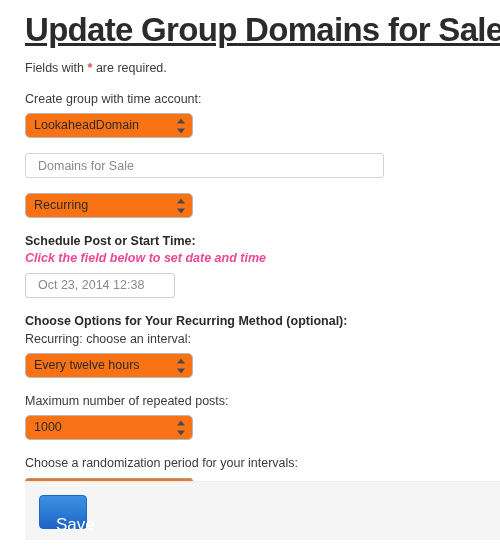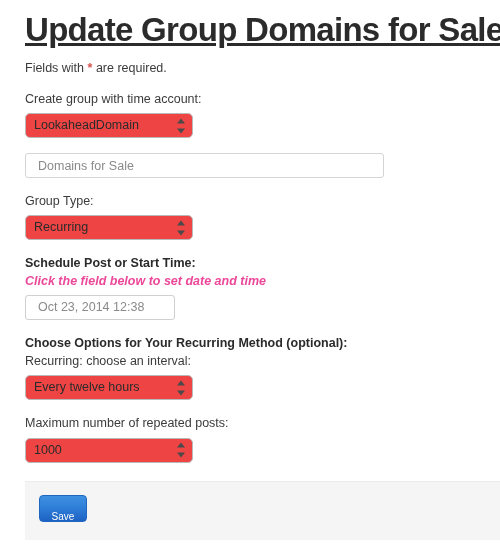--- a/index.html
+++ b/index.html
@@ -69,21 +69,21 @@
 
   
   .select-ctl {
     position: relative;
     display: block;
     width: 168px;
     height: 25px;
     box-sizing: border-box;
     border: 1px solid #b9b9b9;
     border-radius: 5px;
-    background: #ef4444;
+    background: #f97316;
     font-size: 12.5px;
     color: #2b2b2b;
     line-height: 23px;
     padding: 0 26px 0 8px;
     white-space: nowrap;
     overflow: hidden;
   }
   .select-ctl.square {
     border-radius: 3px;
     border-color: #9e9e9e;
@@ -153,25 +153,25 @@
     position: absolute;
     left: 14px;
     top: 13px;
     width: 48px;
     height: 27px;
     border: 1px solid #1f66c0;
     border-radius: 4px;
     background: linear-gradient(to bottom, #3e90e2 0%, #2f7fd8 45%, #1d62c4 100%);
     color: #ffffff;
     font-family: "Liberation Sans", sans-serif;
-    font-size: 10px;
+    font-size: 17px;
     font-weight: 400;
     line-height: 25px;
     text-align: center;
-    padding: 8px;
+    padding: 16px;
     cursor: pointer;
   }
 </style>
 </head>
 <body>
 
 <div class="page">
 
   <h1 class="page-title">Update Group Domains for Sale</h1>
 
@@ -186,21 +186,20 @@
         <span class="tri down"></span>
       </span>
     </div>
   </div>
 
   <div class="field-group">
     <input class="text-input" type="text" placeholder="Domains for Sale" style="">
   </div>
 
   <div class="field-group">
-    <div class="field-label">Group Type:</div>
     <div class="select-ctl">
       <span>Recurring</span>
       <span class="stepper">
         <span class="tri up"></span>
         <span class="tri down"></span>
       </span>
     </div>
   </div>
 
   <div class="field-group">

